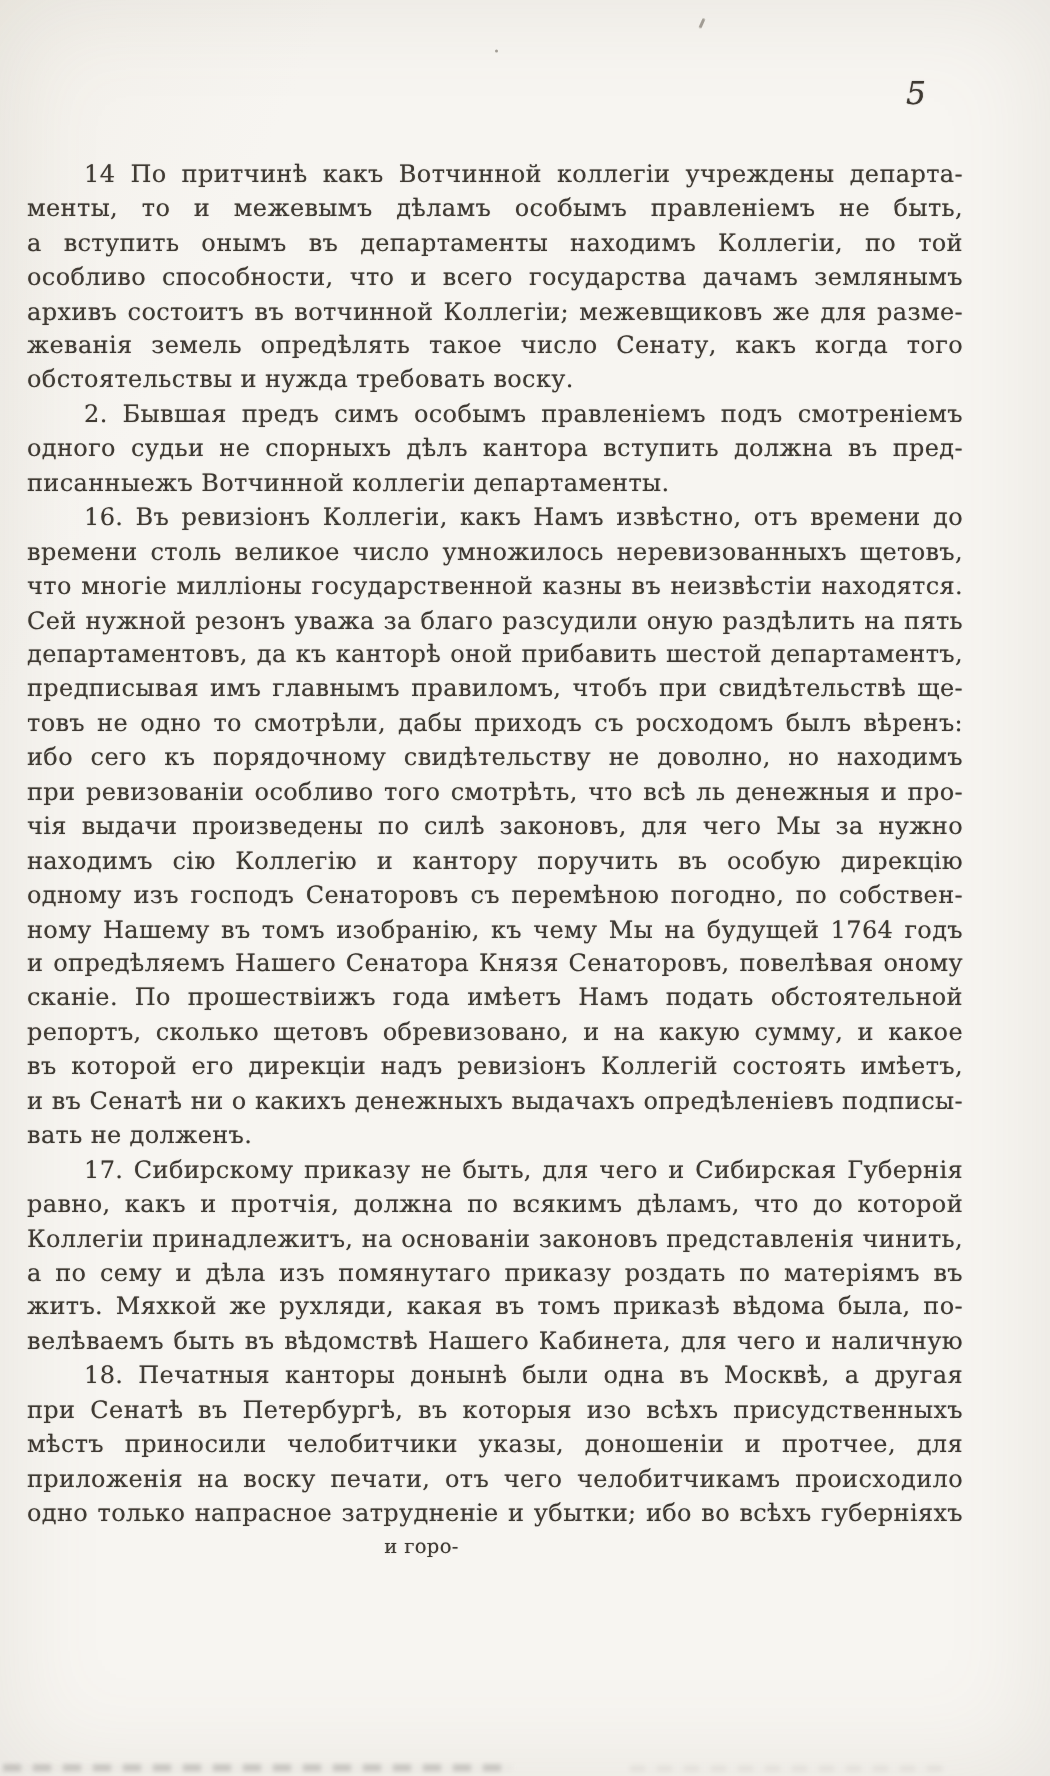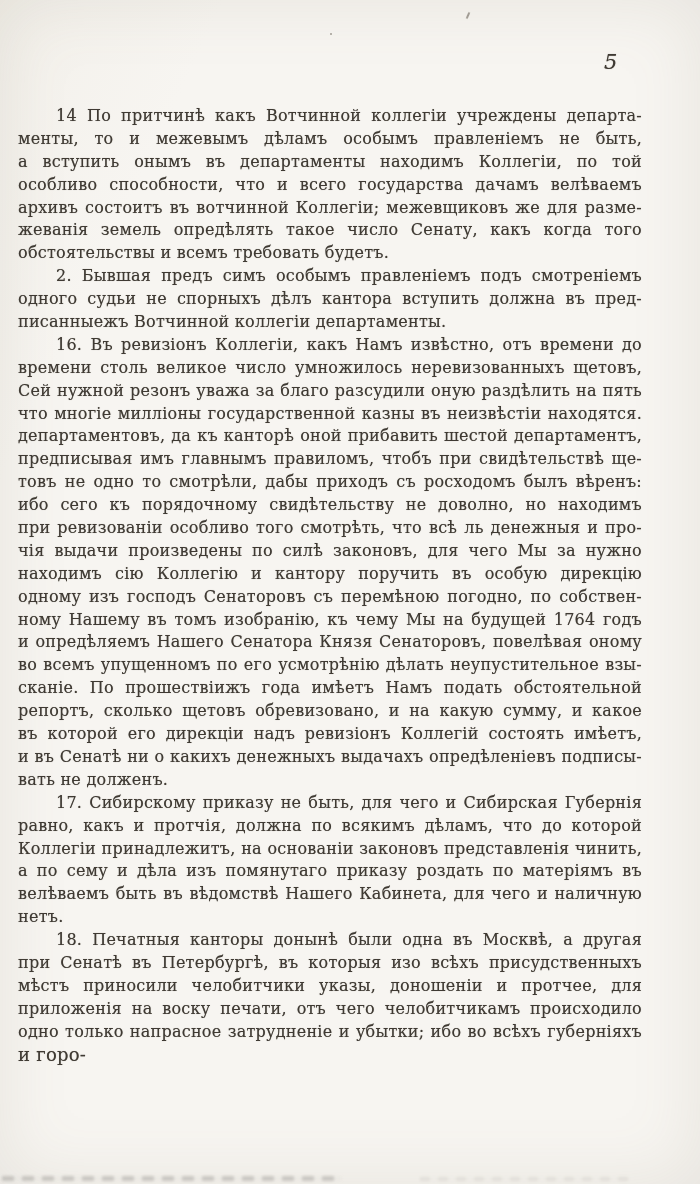--- a/index.html
+++ b/index.html
@@ -42,23 +42,23 @@
     text-align-last: justify;
     text-shadow: 0 0 0.7px rgba(63,58,51,.55);
     white-space: nowrap;
   }
   .line.indent { text-indent: 38px; }
   .line.endline { text-align-last: left; }
   .catchline {
     display: block;
     height: 22.9px;
     line-height: 22.9px;
-    font-size: 18px;
+    font-size: 13px;
     letter-spacing: 0.25px;
-    text-align: left;
+    text-align: center;
     padding-right: 98px;
     text-shadow: 0 0 0.7px rgba(63,58,51,.55);
   }
   .speck {
     position: absolute;
     background: rgba(95,88,76,.55);
     border-radius: 50%;
     filter: blur(0.4px);
   }
   .speck.slash { width: 2px; height: 7px; transform: rotate(24deg); border-radius: 1px; }
@@ -96,62 +96,61 @@
   <span class="speck" style="left:330px; top:33px; width:2px; height:2px;"></span>
 
   <div class="pagenum">5</div>
 
   <div class="textblock">
 
     <p class="para">
       <span class="line indent">14 По притчинѣ какъ Вотчинной коллегіи учреждены департа-</span>
       <span class="line">менты, то и межевымъ дѣламъ особымъ правленіемъ не быть,</span>
       <span class="line">а вступить онымъ въ департаменты находимъ Коллегіи, по той</span>
-      <span class="line">особливо способности, что и всего государства дачамъ велѣваемъ</span>
+      <span class="line">особливо способности, что и всего государства дачамъ землянымъ</span>
       <span class="line">архивъ состоитъ въ вотчинной Коллегіи; межевщиковъ же для разме-</span>
       <span class="line">жеванія земель опредѣлять такое число Сенату, какъ когда того</span>
-      <span class="line endline">обстоятельствы и всемъ требовать будетъ.</span>
+      <span class="line endline">обстоятельствы и нужда требовать воску.</span>
     </p>
 
     <p class="para">
       <span class="line indent">2. Бывшая предъ симъ особымъ правленіемъ подъ смотреніемъ</span>
       <span class="line">одного судьи не спорныхъ дѣлъ кантора вступить должна въ пред-</span>
       <span class="line endline">писанныежъ Вотчинной коллегіи департаменты.</span>
     </p>
 
     <p class="para">
       <span class="line indent">16. Въ ревизіонъ Коллегіи, какъ Намъ извѣстно, отъ времени до</span>
       <span class="line">времени столь великое число умножилось неревизованныхъ щетовъ,</span>
+      <span class="line">что многіе милліоны государственной казны въ неизвѣстіи находятся.</span>
       <span class="line">Сей нужной резонъ уважа за благо разсудили оную раздѣлить на пять</span>
-      <span class="line">что многіе милліоны государственной казны въ неизвѣстіи находятся.</span>
       <span class="line">департаментовъ, да къ канторѣ оной прибавить шестой департаментъ,</span>
       <span class="line">предписывая имъ главнымъ правиломъ, чтобъ при свидѣтельствѣ ще-</span>
       <span class="line">товъ не одно то смотрѣли, дабы приходъ съ росходомъ былъ вѣренъ:</span>
       <span class="line">ибо сего къ порядочному свидѣтельству не доволно, но находимъ</span>
       <span class="line">при ревизованіи особливо того смотрѣть, что всѣ ль денежныя и про-</span>
       <span class="line">чія выдачи произведены по силѣ законовъ, для чего Мы за нужно</span>
       <span class="line">находимъ сію Коллегію и кантору поручить въ особую дирекцію</span>
       <span class="line">одному изъ господъ Сенаторовъ съ перемѣною погодно, по собствен-</span>
       <span class="line">ному Нашему въ томъ изобранію, къ чему Мы на будущей 1764 годъ</span>
       <span class="line">и опредѣляемъ Нашего Сенатора Князя Сенаторовъ, повелѣвая оному</span>
-      <span class="line">во всемъ упущенномъ по его усмотрѣнію дѣлать неупустительное взы-</span>
       <span class="line">сканіе. По прошествіижъ года имѣетъ Намъ подать обстоятельной</span>
       <span class="line">репортъ, сколько щетовъ обревизовано, и на какую сумму, и какое</span>
       <span class="line">въ которой его дирекціи надъ ревизіонъ Коллегій состоять имѣетъ,</span>
       <span class="line">и въ Сенатѣ ни о какихъ денежныхъ выдачахъ опредѣленіевъ подписы-</span>
       <span class="line endline">вать не долженъ.</span>
     </p>
 
     <p class="para">
       <span class="line indent">17. Сибирскому приказу не быть, для чего и Сибирская Губернія</span>
       <span class="line">равно, какъ и протчія, должна по всякимъ дѣламъ, что до которой</span>
       <span class="line">Коллегіи принадлежитъ, на основаніи законовъ представленія чинить,</span>
       <span class="line">а по сему и дѣла изъ помянутаго приказу роздать по матеріямъ въ</span>
+      <span class="line">житъ. Мяхкой же рухляди, какая въ томъ приказѣ вѣдома была, по-</span>
       <span class="line">велѣваемъ быть въ вѣдомствѣ Нашего Кабинета, для чего и наличную</span>
-      <span class="line endline">нетъ.</span>
     </p>
 
     <p class="para">
       <span class="line indent">18. Печатныя канторы донынѣ были одна въ Москвѣ, а другая</span>
       <span class="line">при Сенатѣ въ Петербургѣ, въ которыя изо всѣхъ присудственныхъ</span>
       <span class="line">мѣстъ приносили челобитчики указы, доношеніи и протчее, для</span>
       <span class="line">приложенія на воску печати, отъ чего челобитчикамъ происходило</span>
       <span class="line">одно только напрасное затрудненіе и убытки; ибо во всѣхъ губерніяхъ</span>
     </p>
 

